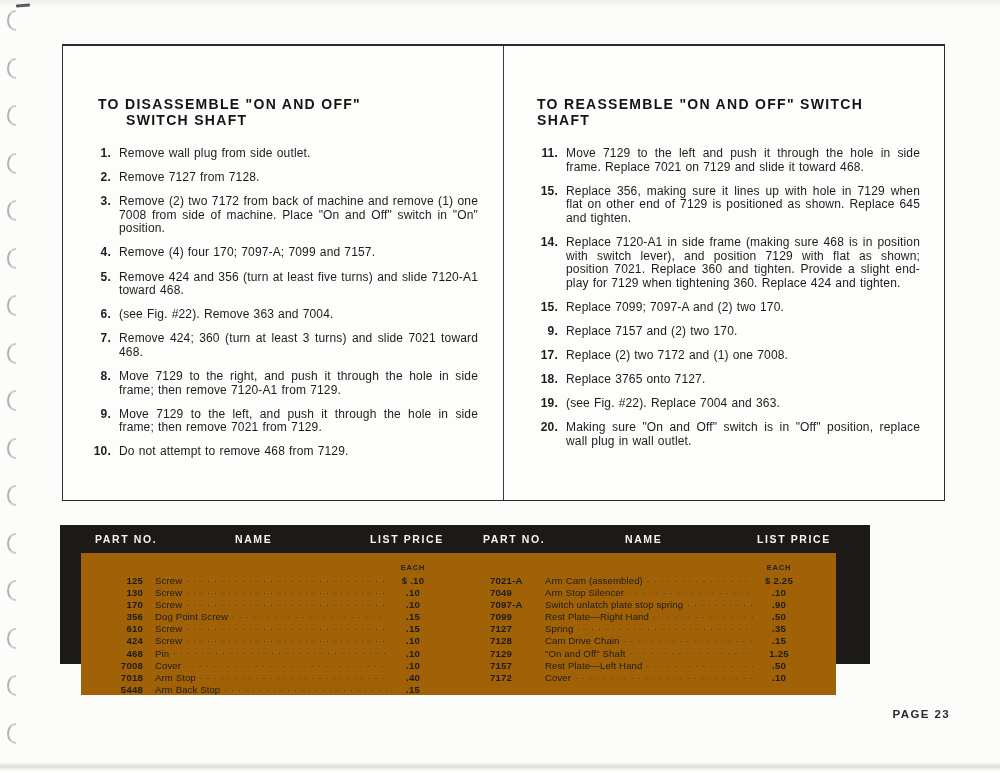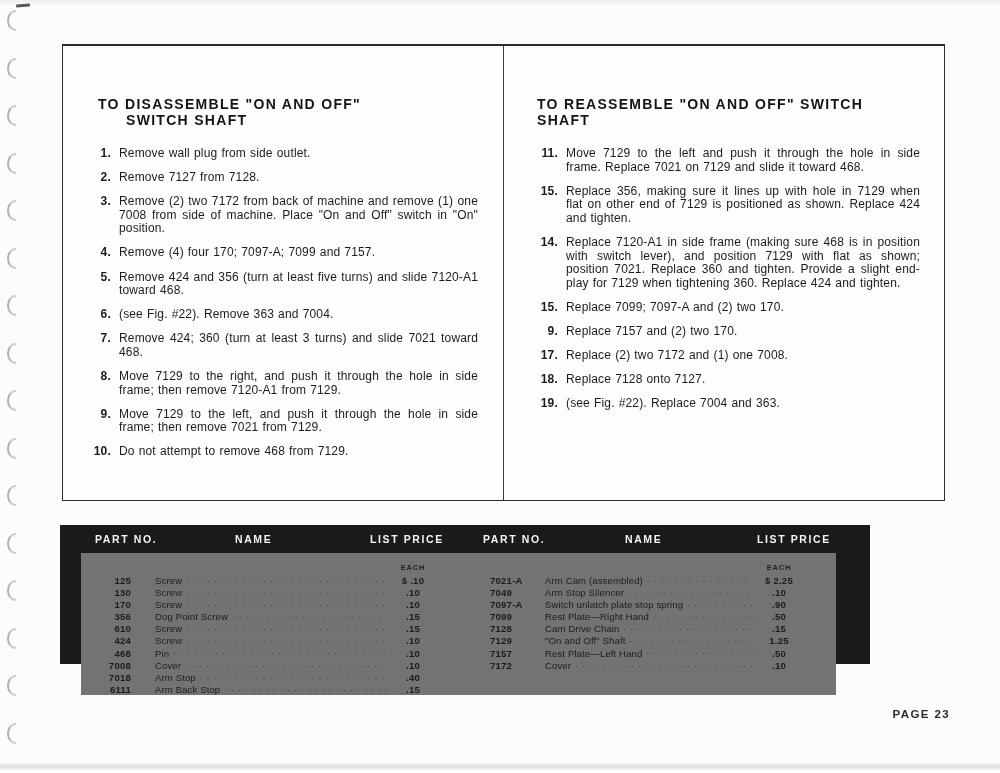--- a/index.html
+++ b/index.html
@@ -60,31 +60,31 @@
   .pt-header { position:absolute; top:8px; left:0; width:100%; height:16px; }
   .pt-header span {
     position:absolute; color:#f5f4f0; font-weight:bold;
     font-size:10.5px; letter-spacing:1.6px; white-space:nowrap;
   }
   .ph-0 { left:35px; } .ph-1 { left:175px; } .ph-2 { left:310px; }
   .ph-3 { left:423px; } .ph-4 { left:565px; } .ph-5 { left:697px; }
 
   .pt-panel {
     position:absolute; left:21px; top:28px; width:755px; height:142px;
-    background:#737373;
+    background:#a16207;
   }
   .half { position:absolute; top:10px; }
   .half-left  { left:12px;  width:344px; }
   .half-right { left:409px; width:313px; }
   .each-row { display:flex; height:9px; margin-bottom:2px; }
   .each-row .fill { flex:1; }
   .each-label { width:48px; text-align:center; font-weight:bold; font-size:7.5px; letter-spacing:.8px; color:#222; }
   .prow { display:flex; align-items:baseline; font-size:9.6px; line-height:10.1px; white-space:nowrap; }
   .prow .pno { font-weight:bold; letter-spacing:.2px; }
-  .half-left  .pno { flex:0 0 62px; text-align:right; padding-right:24px; }
+  .half-left  .pno { flex:0 0 62px; text-align:right; padding-right:12px; }
   .half-right .pno { flex:0 0 55px; text-align:left; }
   .prow .pname { letter-spacing:.1px; }
   .prow .leader { flex:1; overflow:hidden; height:10px; position:relative; margin:0 2px; }
   .prow .leader::after {
     content:". . . . . . . . . . . . . . . . . . . . . . . . . . . . . . . . . . . . . . . . . . . . . . . . . . . .";
     position:absolute; left:2px; bottom:0; font-size:9px; letter-spacing:1px; color:#3a3a3a;
   }
   .prow .pprice { flex:0 0 48px; text-align:center; font-weight:bold; letter-spacing:.2px; }
 
   .page-number {
@@ -168,45 +168,49 @@
     </div>
     <div class="col col-right">
       <div class="col-title">TO REASSEMBLE "ON AND OFF" SWITCH SHAFT</div>
       <div id="right-steps">
           <div class="step">
             <span class="num">11.</span>
             <span class="txt">Move 7129 to the left and push it through the hole in side frame. Replace 7021 on 7129 and slide it toward 468.</span>
           </div>
           <div class="step">
             <span class="num">15.</span>
-            <span class="txt">Replace 356, making sure it lines up with hole in 7129 when flat on other end of 7129 is positioned as shown. Replace 424 and tighten.</span>
+            <span class="txt">Replace 356, making sure it lines up with hole in 7129 when flat on other end of 7129 is positioned as shown. Replace 645 and tighten.</span>
           </div>
           <div class="step">
             <span class="num">14.</span>
             <span class="txt">Replace 7120-A1 in side frame (making sure 468 is in position with switch lever), and position 7129 with flat as shown; position 7021. Replace 360 and tighten. Provide a slight end-play for 7129 when tightening 360. Replace 424 and tighten.</span>
           </div>
           <div class="step">
             <span class="num">15.</span>
             <span class="txt">Replace 7099; 7097-A and (2) two 170.</span>
           </div>
           <div class="step">
             <span class="num">9.</span>
             <span class="txt">Replace 7157 and (2) two 170.</span>
           </div>
           <div class="step">
             <span class="num">17.</span>
             <span class="txt">Replace (2) two 7172 and (1) one 7008.</span>
           </div>
           <div class="step">
             <span class="num">18.</span>
-            <span class="txt">Replace 7128 onto 7127.</span>
+            <span class="txt">Replace 3765 onto 7127.</span>
           </div>
           <div class="step">
             <span class="num">19.</span>
             <span class="txt">(see Fig. #22). Replace 7004 and 363.</span>
+          </div>
+          <div class="step">
+            <span class="num">20.</span>
+            <span class="txt">Making sure "On and Off" switch is in "Off" position, replace wall plug in wall outlet.</span>
           </div>
         </div>
     </div>
   </div>
 
   <div class="parts-table">
     <div class="pt-header">
       <span class="ph-0">PART NO.</span>
       <span class="ph-1">NAME</span>
       <span class="ph-2">LIST PRICE</span>
@@ -268,21 +272,21 @@
             <span class="leader"></span>
             <span class="pprice">.10</span>
           </div>
           <div class="prow">
             <span class="pno">7018</span>
             <span class="pname">Arm Stop</span>
             <span class="leader"></span>
             <span class="pprice">.40</span>
           </div>
           <div class="prow">
-            <span class="pno">6111</span>
+            <span class="pno">5448</span>
             <span class="pname">Arm Back Stop</span>
             <span class="leader"></span>
             <span class="pprice">.15</span>
           </div>
         </div>
       <div class="half half-right" id="rows-right">
         <div class="each-row">
           <span class="fill"></span>
           <span class="each-label">EACH</span>
         </div>
@@ -304,20 +308,26 @@
             <span class="leader"></span>
             <span class="pprice">.90</span>
           </div>
           <div class="prow">
             <span class="pno">7099</span>
             <span class="pname">Rest Plate—Right Hand</span>
             <span class="leader"></span>
             <span class="pprice">.50</span>
           </div>
           <div class="prow">
+            <span class="pno">7127</span>
+            <span class="pname">Spring</span>
+            <span class="leader"></span>
+            <span class="pprice">.35</span>
+          </div>
+          <div class="prow">
             <span class="pno">7128</span>
             <span class="pname">Cam Drive Chain</span>
             <span class="leader"></span>
             <span class="pprice">.15</span>
           </div>
           <div class="prow">
             <span class="pno">7129</span>
             <span class="pname">"On and Off" Shaft</span>
             <span class="leader"></span>
             <span class="pprice">1.25</span>

